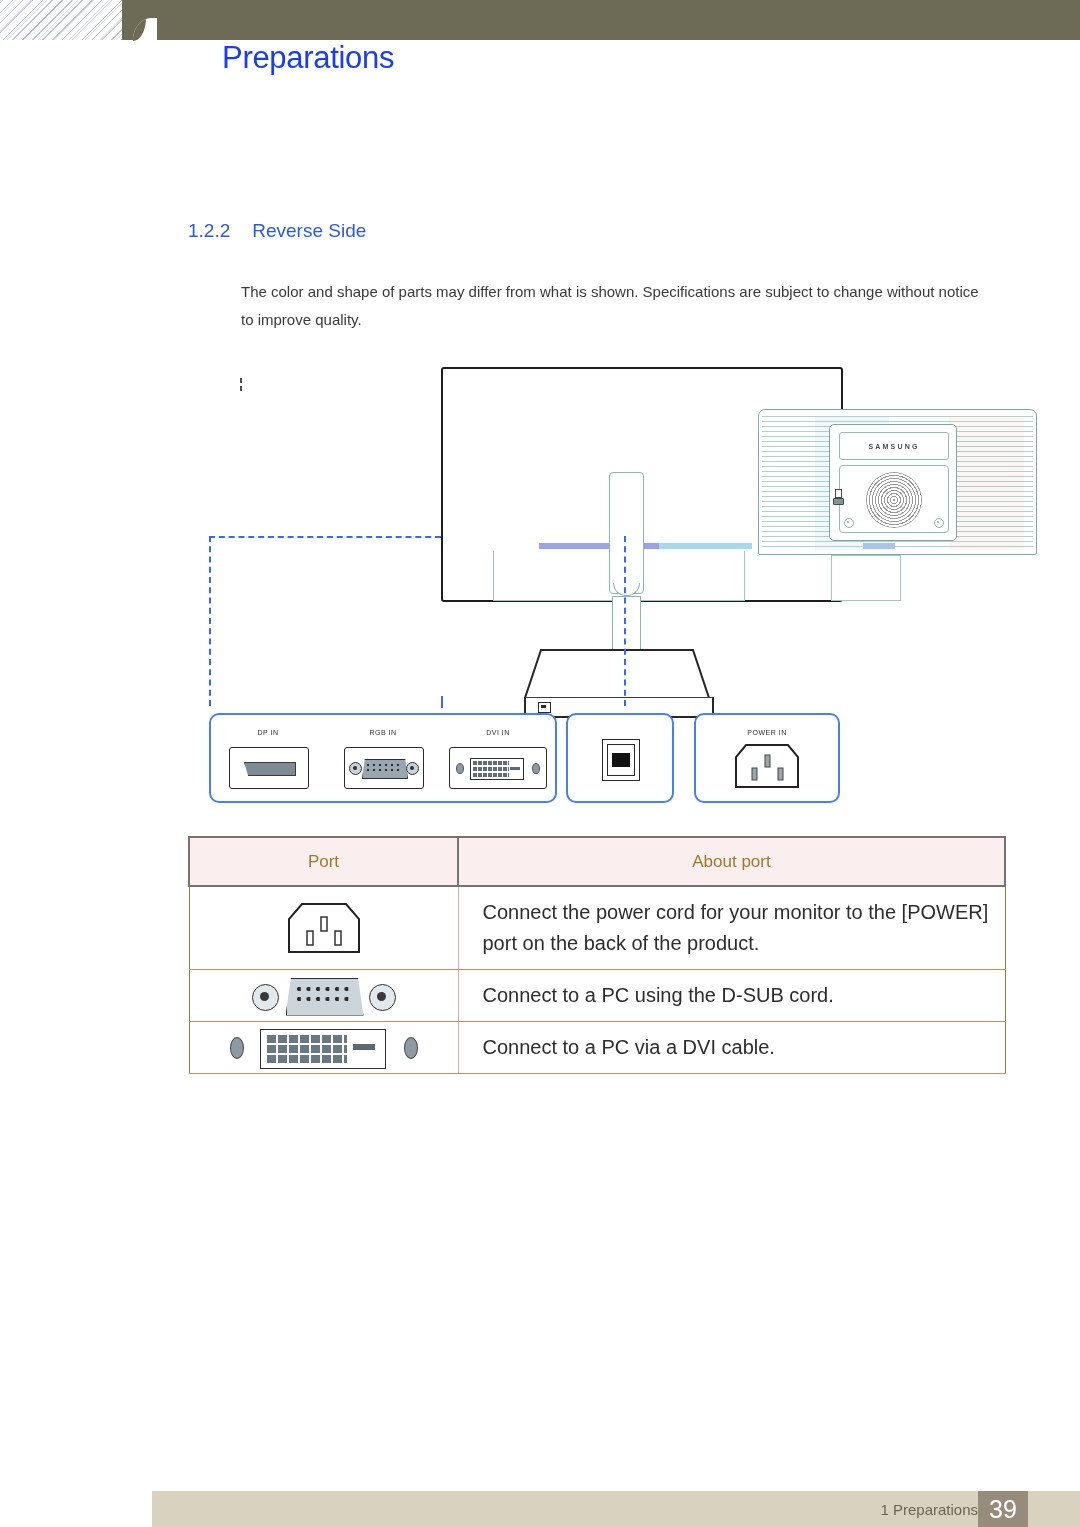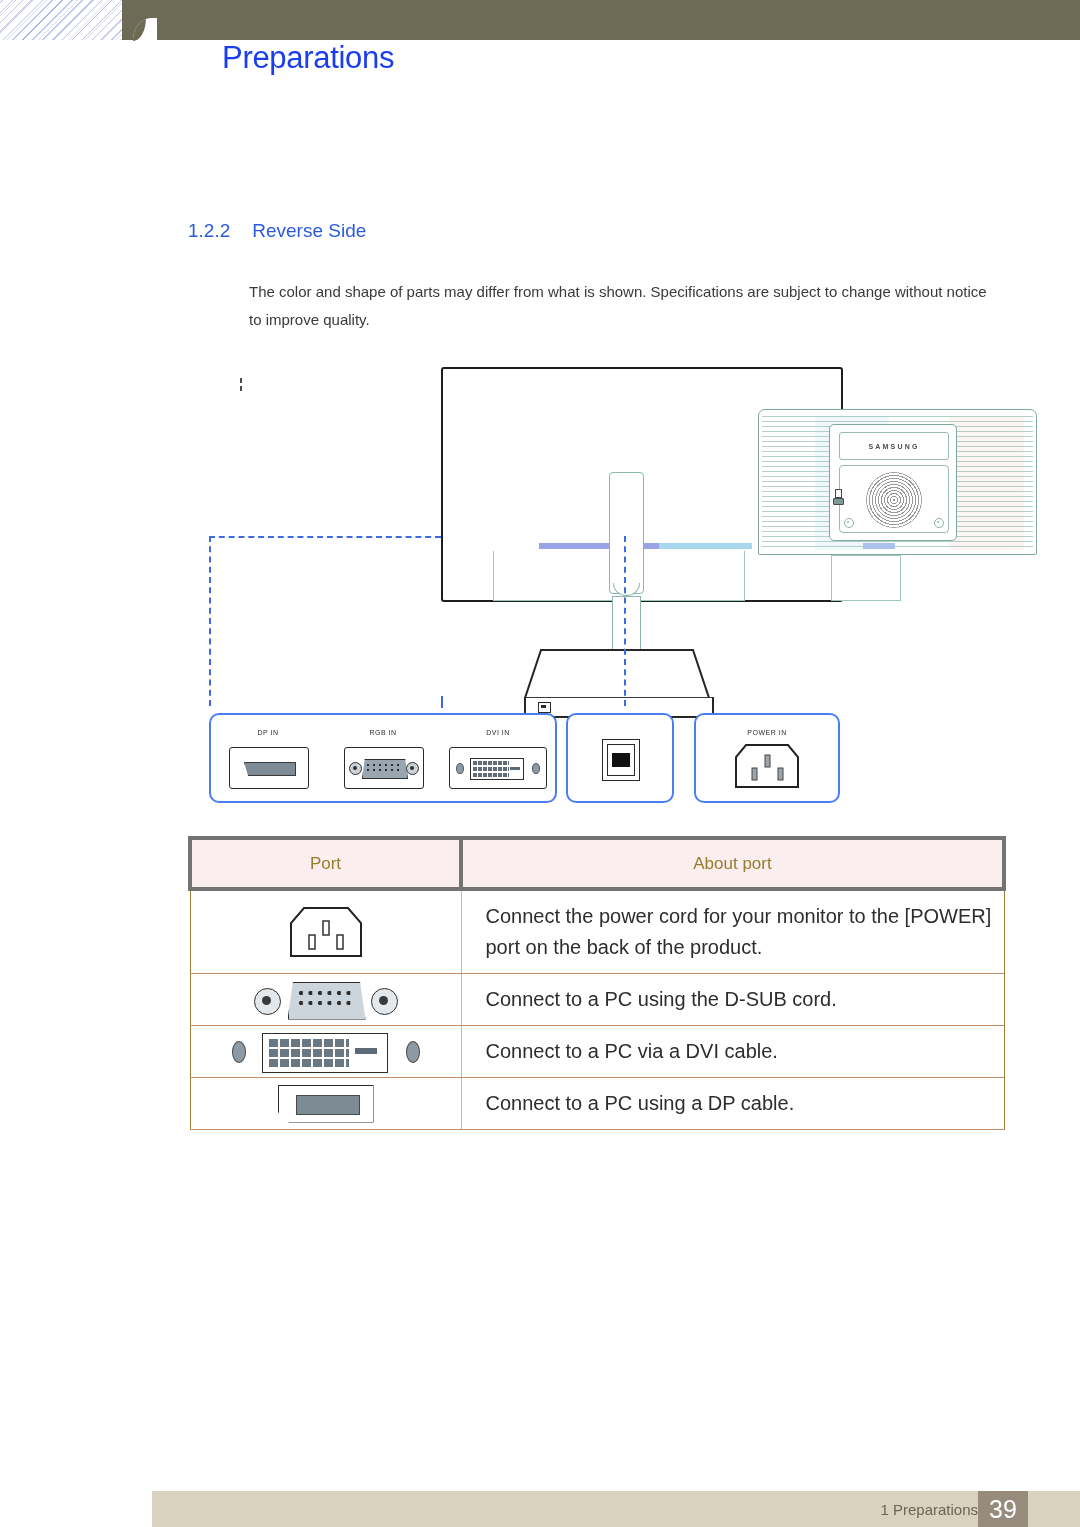--- a/index.html
+++ b/index.html
@@ -56,21 +56,21 @@
 
   
   .sec-head{
     position:absolute;left:188px;top:220px;
     font-size:19px;color:#2b5bdd;white-space:nowrap;
   }
   .sec-num{margin-right:22px;}
 
   
   .note{
-    position:absolute;left:249px;top:278px;width:745px;
+    position:absolute;left:241px;top:278px;width:745px;
     font-size:15px;line-height:28px;color:#3a3a3a;
   }
 
   
   .illus{position:absolute;left:188px;top:360px;width:820px;height:450px;}
 
   .mon-outer{
     position:absolute;left:253px;top:7px;width:398px;height:231px;
     border:2px solid #1d1d1d;background:#fff;border-radius:3px;
   }
@@ -270,21 +270,21 @@
   .conn-usb .o{position:absolute;left:4px;top:4px;right:4px;bottom:4px;
     border:1.5px solid #2a2a2a;}
   .conn-usb .i{position:absolute;left:9px;top:13px;width:18px;height:14px;background:#111;}
 
   
   .tbl{
     position:absolute;left:188px;top:836px;width:818px;
     border-collapse:collapse;
   }
   .tbl td,.tbl th{
-    border:4px solid #737373;
+    border:2px solid #737373;
     vertical-align:middle;
   }
   .tbl thead th{
     background:#fbeeee;height:45px;
     color:#9a7b2e;font-size:17px;font-weight:400;
   }
   .tbl thead th.c-port{width:265px;border-right:1px solid #e8a9a1;}
   .tbl tbody td{border-top:1px solid #c58f63;border-bottom:1px solid #c58f63;
     border-left:1px solid #9c7b33;border-right:1px solid #9c7b33;}
   .tbl tbody td.c-port{width:265px;text-align:center;border-right:1px solid #e8a9a1;}
@@ -515,31 +515,20 @@
               <div class="bar"></div>
             </div>
             <div class="pin l"></div>
               <div class="pin r"></div>
           </div>
         </div>
       </td>
       <td class="c-desc">Connect to a PC via a DVI cable.</td>
     </tr>
 
-    <tr class="row-dp">
-      <td class="c-port">
-        <div class="cellwrap">
-          <div class="t-dp">
-            <div class="out"></div>
-              <div class="in"></div>
-          </div>
-        </div>
-      </td>
-      <td class="c-desc">Connect to a PC using a DP cable.</td>
-    </tr>
 
 
   </tbody>
 </table>
 
 <div class="footer">
   <div class="foot-text">1 Preparations</div>
   <div class="foot-page">39</div>
 </div>
 

